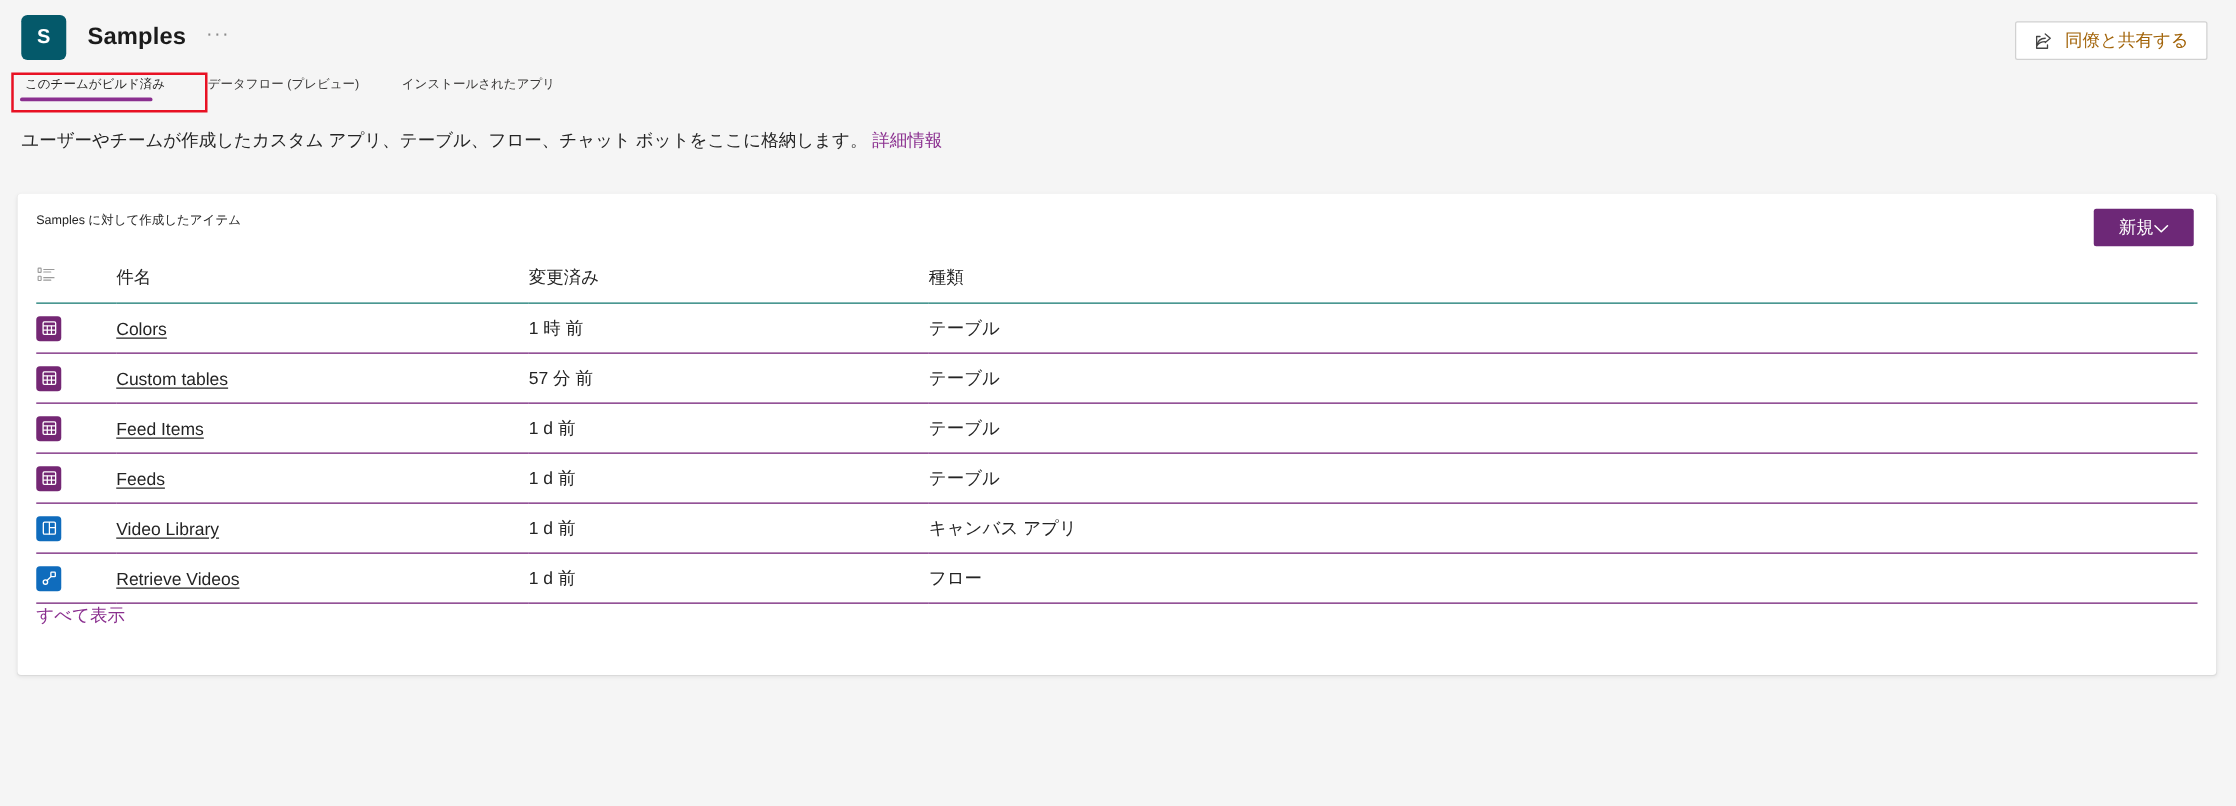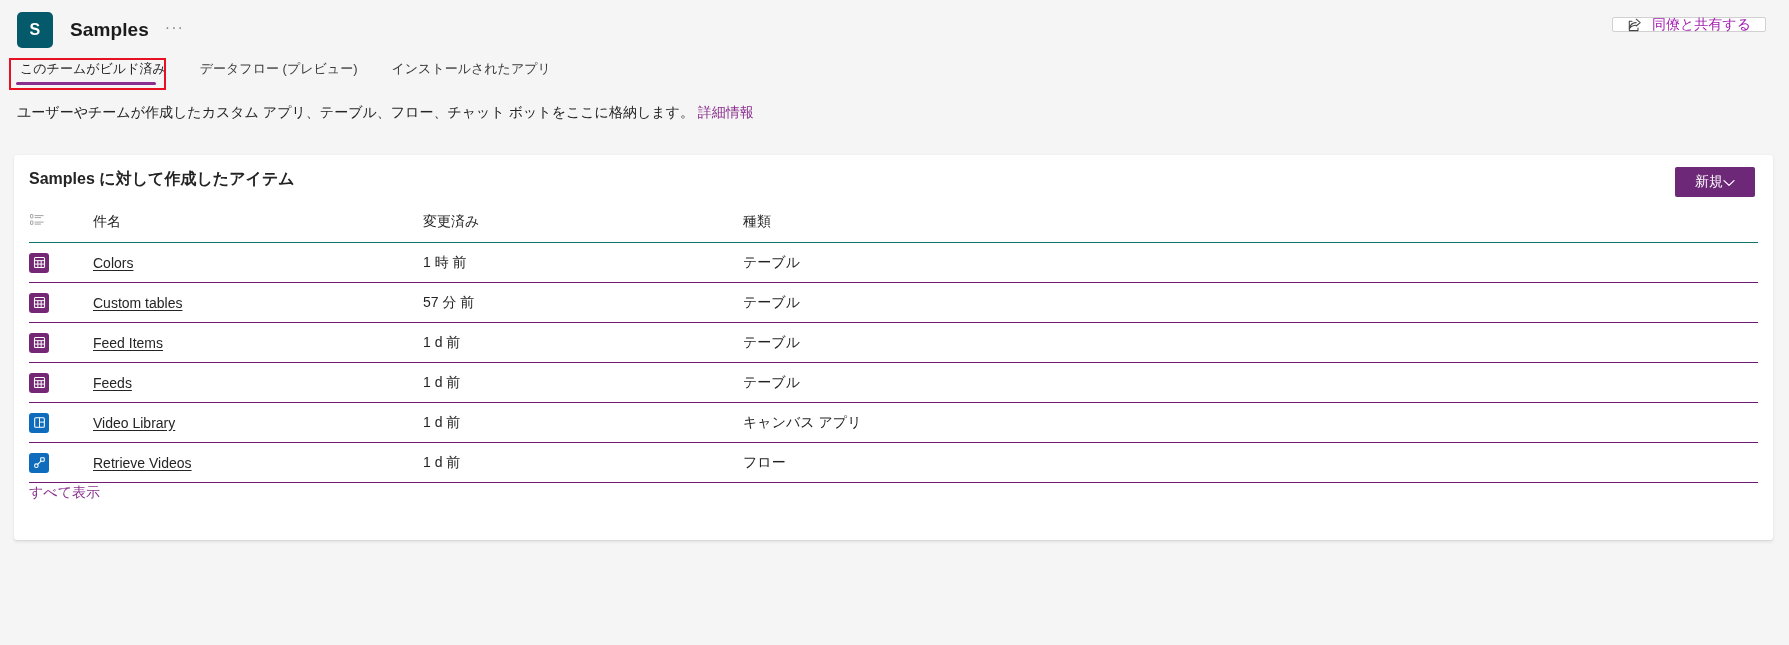--- a/index.html
+++ b/index.html
@@ -60,48 +60,48 @@
     font-size: 16px;
     line-height: 10px;
     letter-spacing: 1px;
     padding: 4px 3px 9px 3px;
     cursor: pointer;
   }
   .share-btn {
     position: absolute;
     right: 23px;
     top: 17px;
-    height: 15px;
+    height: 31px;
     box-sizing: border-box;
     padding: 0 14px;
     background: #ffffff;
     border: 1px solid #d1d1d1;
     border-radius: 2px;
     display: flex;
     align-items: center;
     gap: 9px;
     font-size: 14px;
-    color: #a21caf;
+    color: #a16207;
     cursor: pointer;
     white-space: nowrap;
   }
   .share-icon svg { display: block; }
 
   
   .tabs {
     position: absolute;
     left: 0; top: 58px;
     width: 1789px;
     height: 30px;
     display: flex;
     align-items: flex-start;
   }
   .tab {
     position: relative;
-    font-size: 13px;
+    font-size: 10px;
     color: #3b3a39;
     padding: 2px 4px 8px 4px;
     cursor: pointer;
     white-space: nowrap;
   }
   .tab.first { margin-left: 16px; }
   .tab + .tab { margin-left: 26px; }
   .tab.active {
     color: #201f1e;
   }
@@ -155,22 +155,22 @@
     box-sizing: border-box;
   }
   .card-head {
     position: relative;
     height: 57px;
   }
   .card-title {
     position: absolute;
     left: 15px;
     top: 14px;
-    font-size: 16px;
-    font-weight: 700;
+    font-size: 10px;
+    font-weight: 400;
     color: #242424;
   }
   .new-btn {
     position: absolute;
     right: 18px;
     top: 12px;
     height: 30px;
     box-sizing: border-box;
     min-width: 80px;
     padding: 0 14px;

